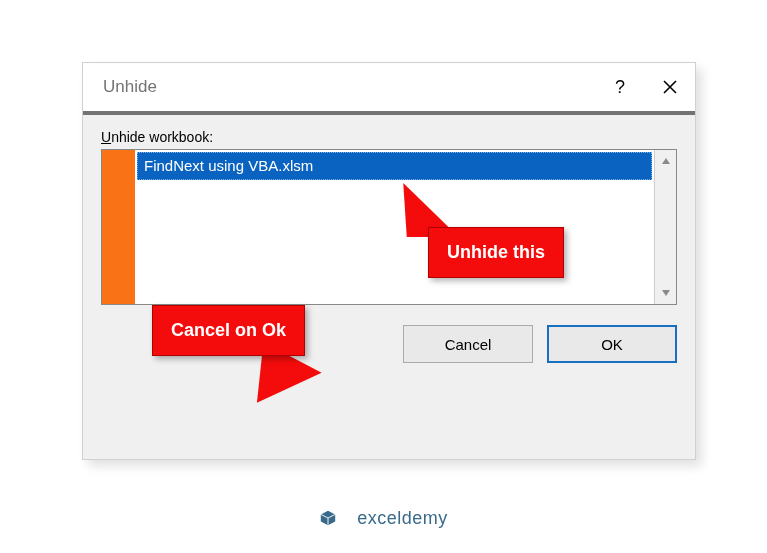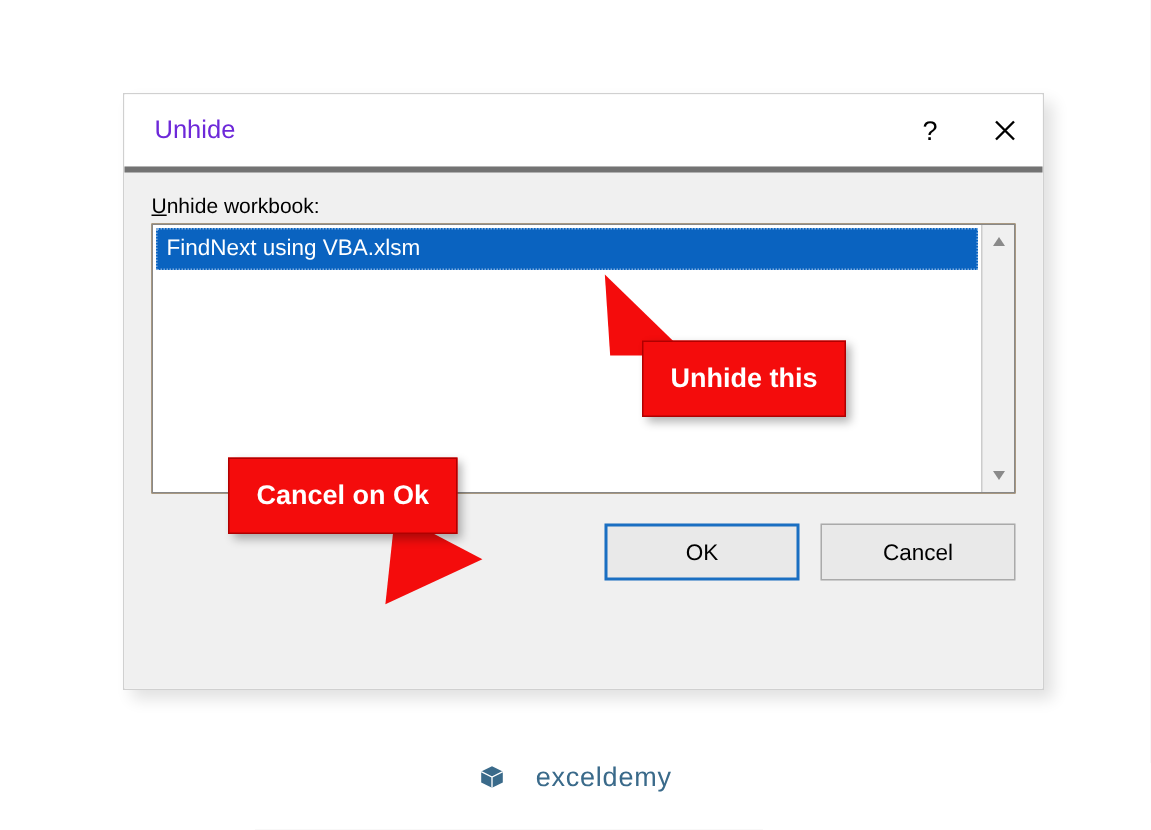--- a/index.html
+++ b/index.html
@@ -30,21 +30,21 @@
   }
   .titlebar {
     height: 48px;
     display: flex;
     align-items: center;
     padding-left: 20px;
     background: #ffffff;
   }
   .titlebar .title {
     font-size: 17px;
-    color: #6d28d9;
+    color: #737373;
     flex: 1;
   }
   .titlebar .tcontrol {
     width: 50px;
     height: 100%;
     display: flex;
     align-items: center;
     justify-content: center;
     font-size: 18px;
     color: #000;
@@ -59,22 +59,23 @@
   }
   .label {
     font-size: 14px;
     color: #000;
     margin-bottom: 4px;
   }
   .label .u { text-decoration: underline; }
   .listwrap {
     display: flex;
     border: 1px solid #888;
-    height: 180px;
-    background: #a16207;
+    height: 156px;
+    background: #f97316;
+    padding-left: 33px;
   }
   .list {
     flex: 1;
     background: #fff;
     padding: 2px;
     overflow: hidden;
   }
   .list-item {
     background: #0a63c0;
     color: #fff;
@@ -200,22 +201,22 @@
               </svg>
             </div>
           <div class="sbbtn">
               <svg width="10" height="8" viewBox="0 0 10 8">
                 <path d="M5 7 L9 1 L1 1 Z" fill="#8a8a8a"></path>
               </svg>
             </div>
         </div>
       </div>
       <div class="buttons">
+        <div class="btn">Cancel</div>
         <div class="btn primary">OK</div>
-        <div class="btn">Cancel</div>
       </div>
     </div>
   </div>
 </div>
 
 <div class="tail tail-select"></div>
 <div class="callout callout-select">Unhide this</div>
 
 <div class="tail tail-ok"></div>
 <div class="callout callout-ok">Cancel on Ok</div>

